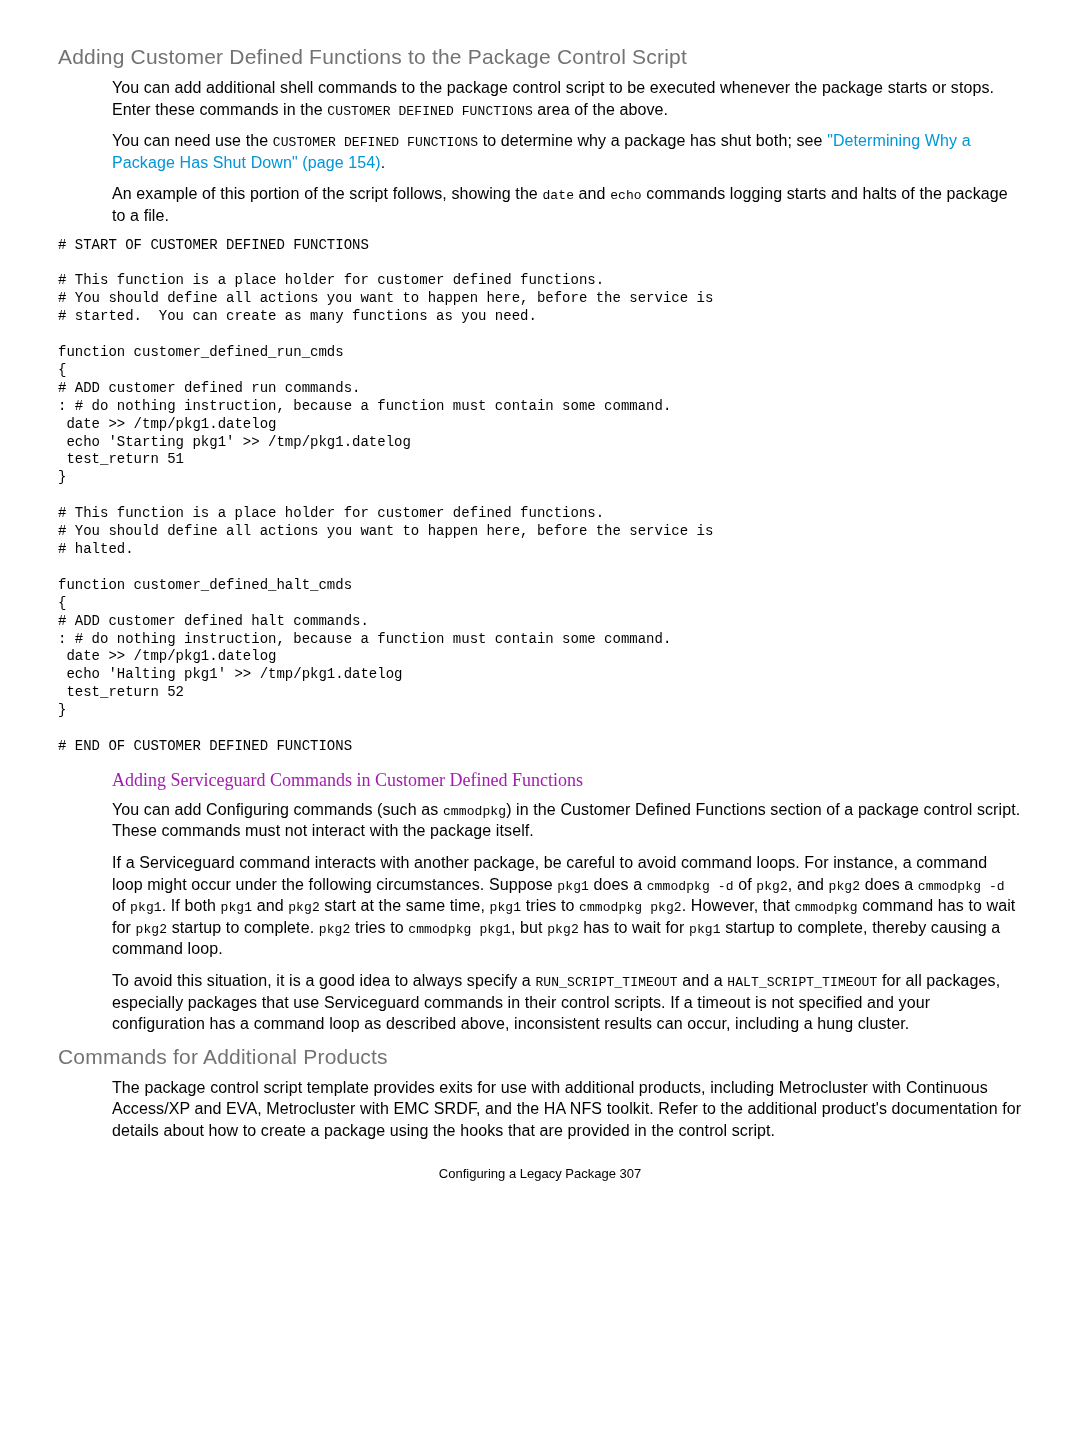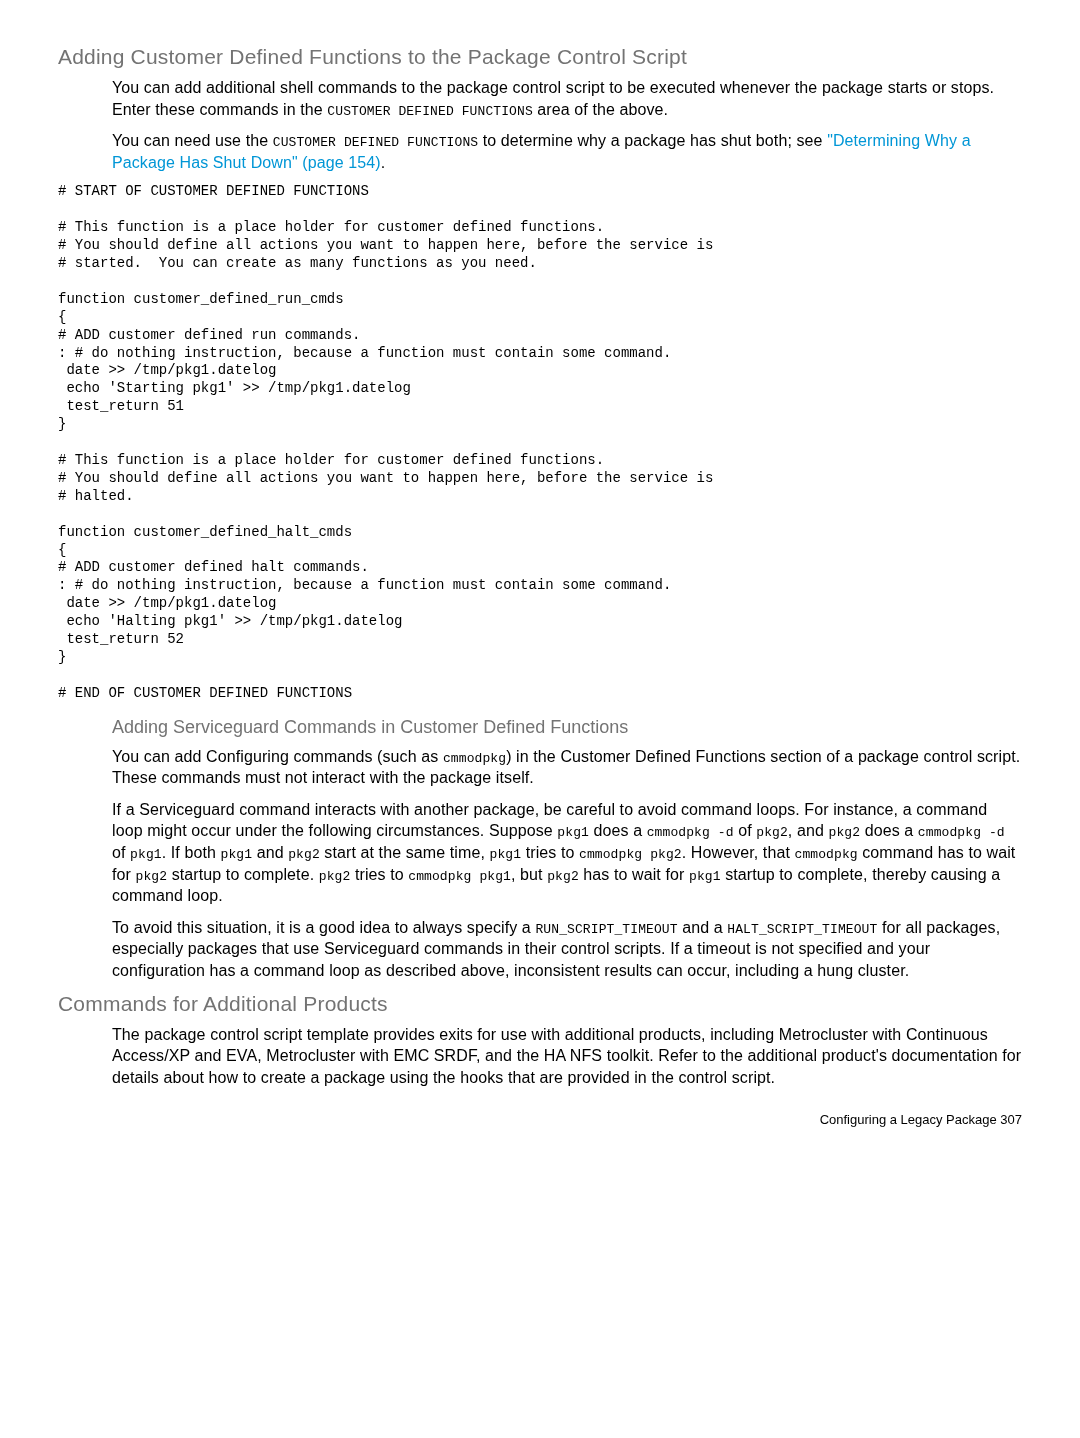--- a/index.html
+++ b/index.html
@@ -13,22 +13,22 @@
   }
   .h2 {
     color: #737373;
     font-family: Arial, Helvetica, sans-serif;
     font-weight: 400;
     font-size: 21px;
     margin: 5px 0 8px 0;
     letter-spacing: 0.2px;
   }
   .h3 {
-    color: #737373;
-    font-family: Liberation Sans, sans-serif;
+    color: #a21caf;
+    font-family: Liberation Serif, serif;
     font-weight: 400;
     font-size: 18px;
     margin: 14px 0 6px 0;
   }
   .indent {
     margin-left: 54px;
   }
   p {
     font-family: Arial, Helvetica, sans-serif;
     font-size: 16px;
@@ -46,41 +46,44 @@
     text-decoration: none;
   }
   pre.code {
     font-family: Liberation Mono, monospace;
     font-size: 14px;
     line-height: 1.28;
     white-space: pre;
     margin: 8px 0 10px 0;
   }
   .footer {
-    text-align: right;
+    text-align: center;
     font-size: 13px;
     margin-top: 24px;
     font-family: Arial, Helvetica, sans-serif;
   }
 </style>
 </head>
 <body>
 
 <div class="h2">Adding Customer Defined Functions to the Package Control Script</div>
 
 <div class="indent">
   <p>
     <span>You can add additional shell commands to the package control script to be executed whenever the package starts or stops. Enter these commands in the </span><span class="mono">CUSTOMER DEFINED FUNCTIONS</span><span> area of the above.</span>
   </p>
 
 
   <p>
     <span>You can need use the </span><span class="mono">CUSTOMER DEFINED FUNCTIONS</span><span> to determine why a package has shut both; see </span><a class="link">"Determining Why a Package Has Shut Down" (page 154)</a><span>.</span>
   </p>
 
+  <p>
+    <span>An example of this portion of the script follows, showing the </span><span class="mono">date</span><span> and </span><span class="mono">echo</span><span> commands logging starts and halts of the package to a file.</span>
+  </p>
 </div>
 
 <pre class="code"># START OF CUSTOMER DEFINED FUNCTIONS
 
 # This function is a place holder for customer defined functions.
 # You should define all actions you want to happen here, before the service is
 # started.  You can create as many functions as you need.
 
 function customer_defined_run_cmds
 {

